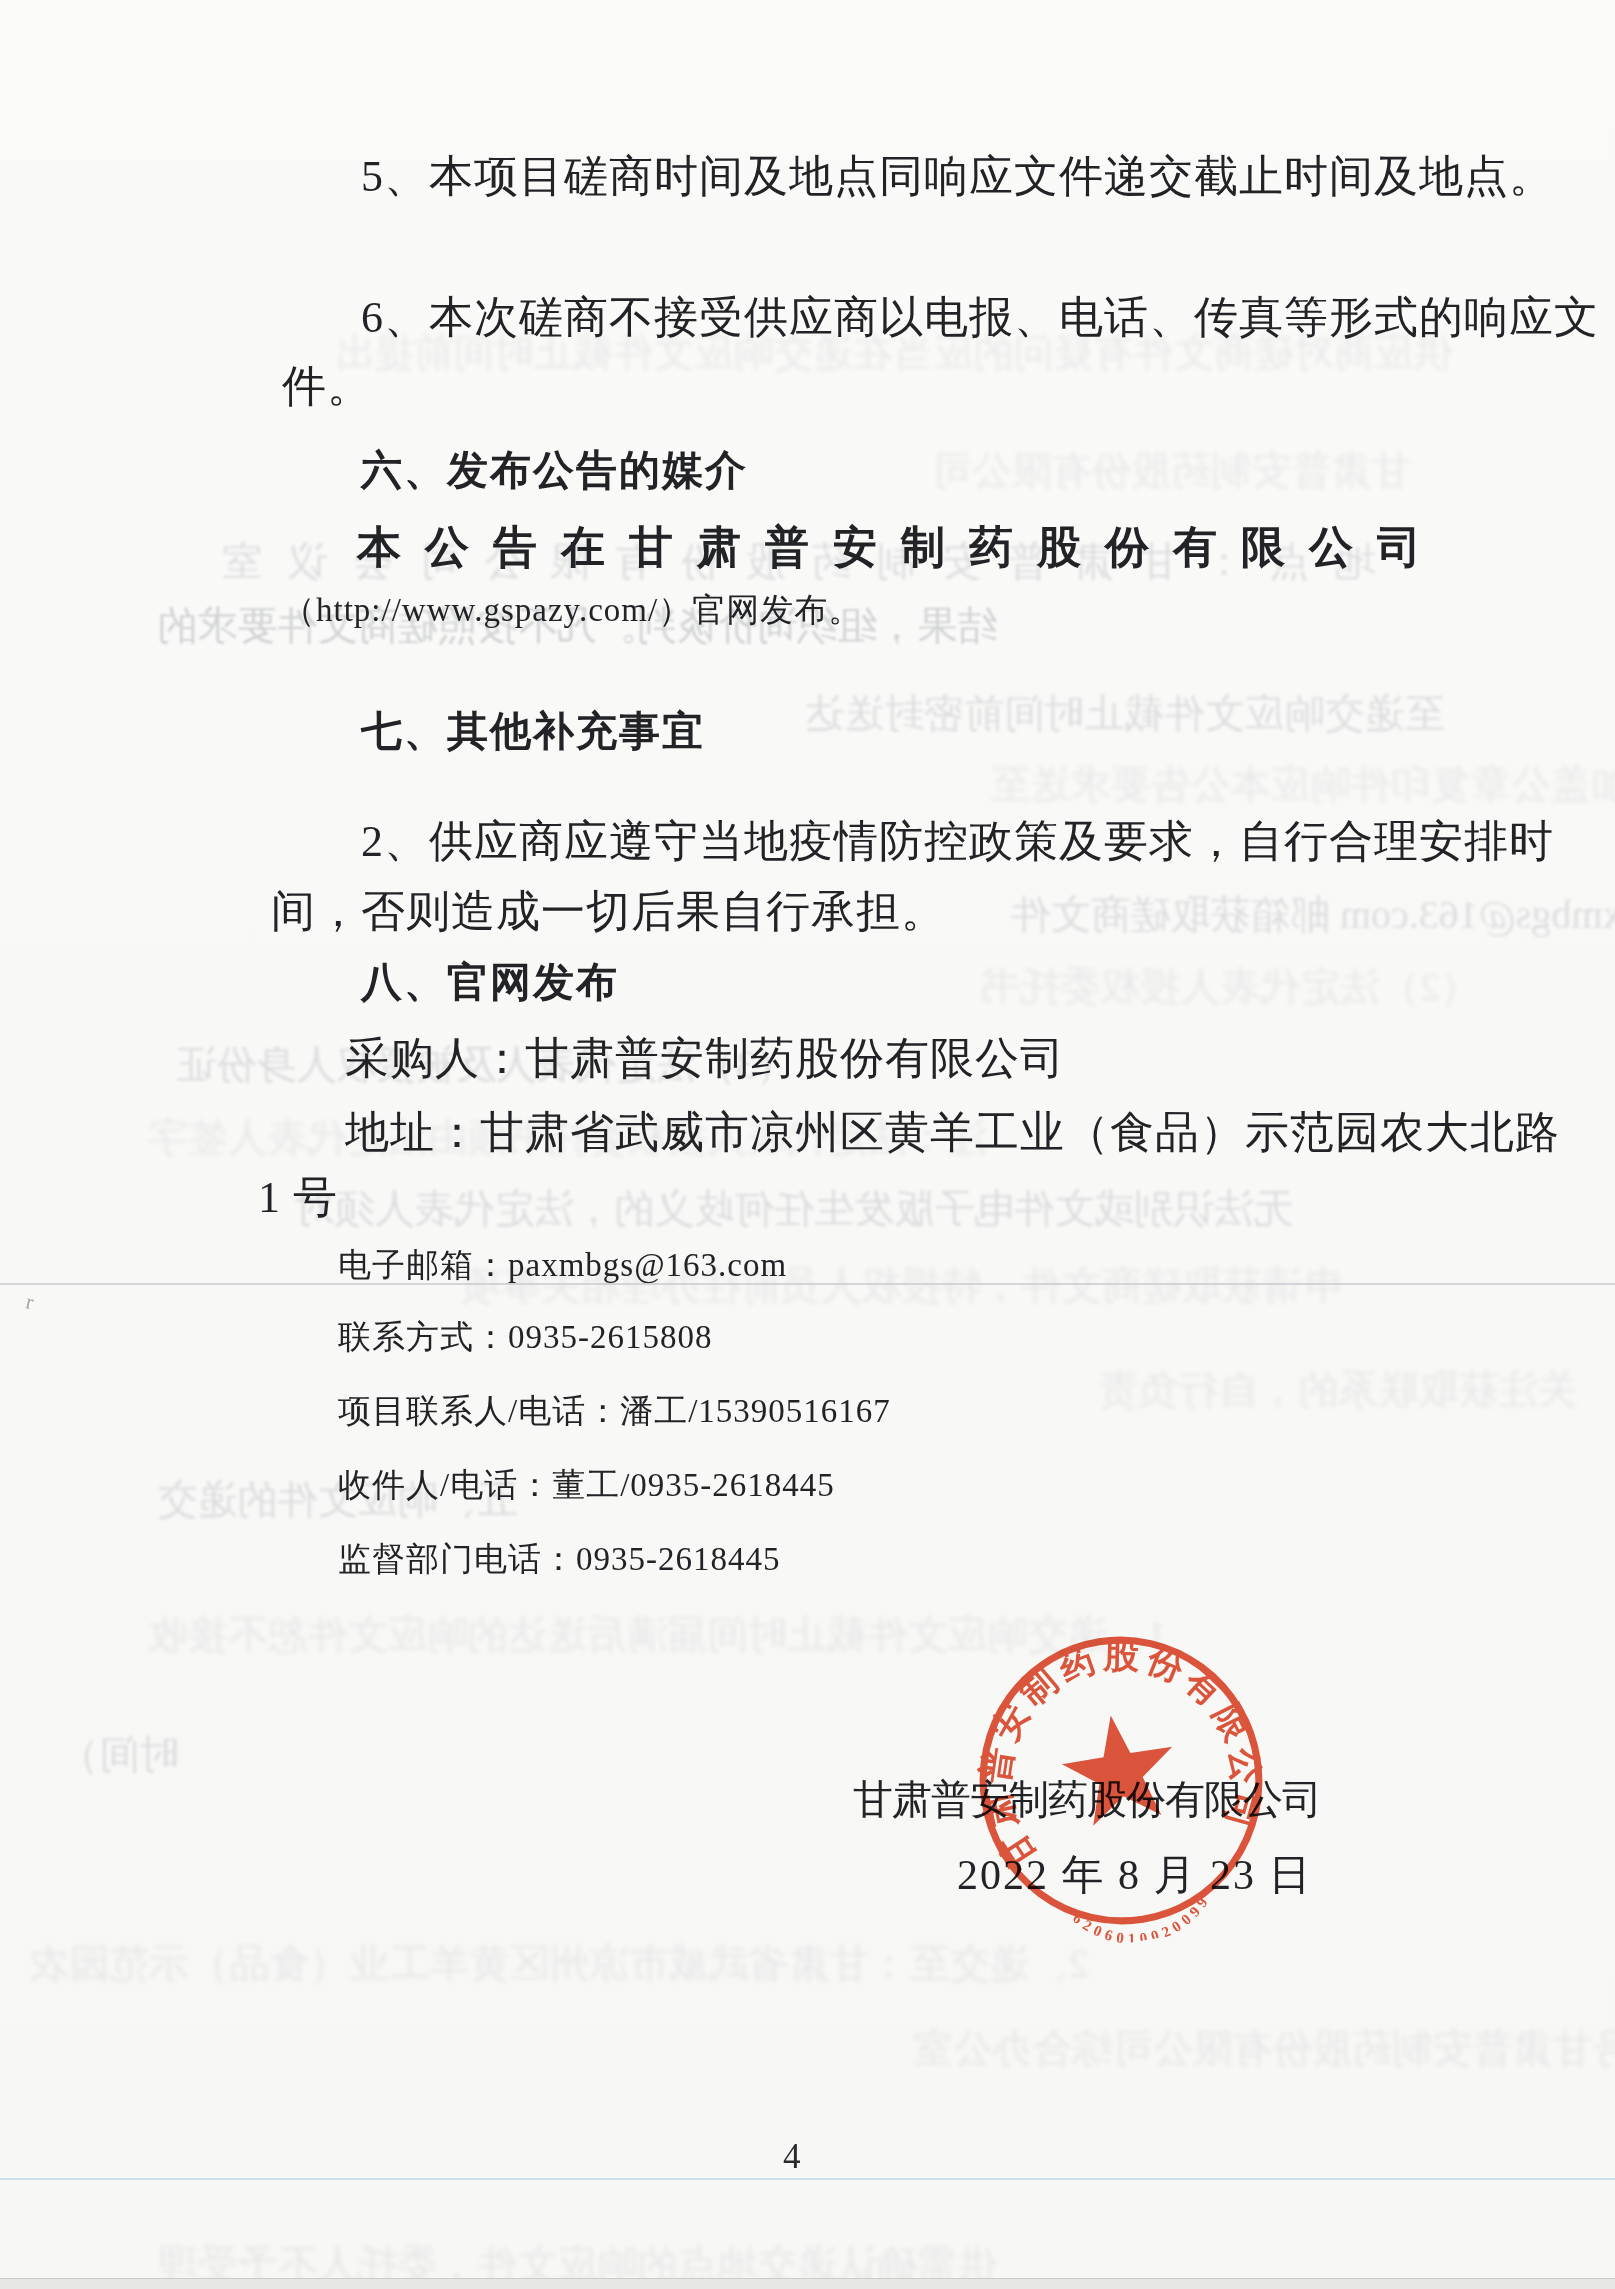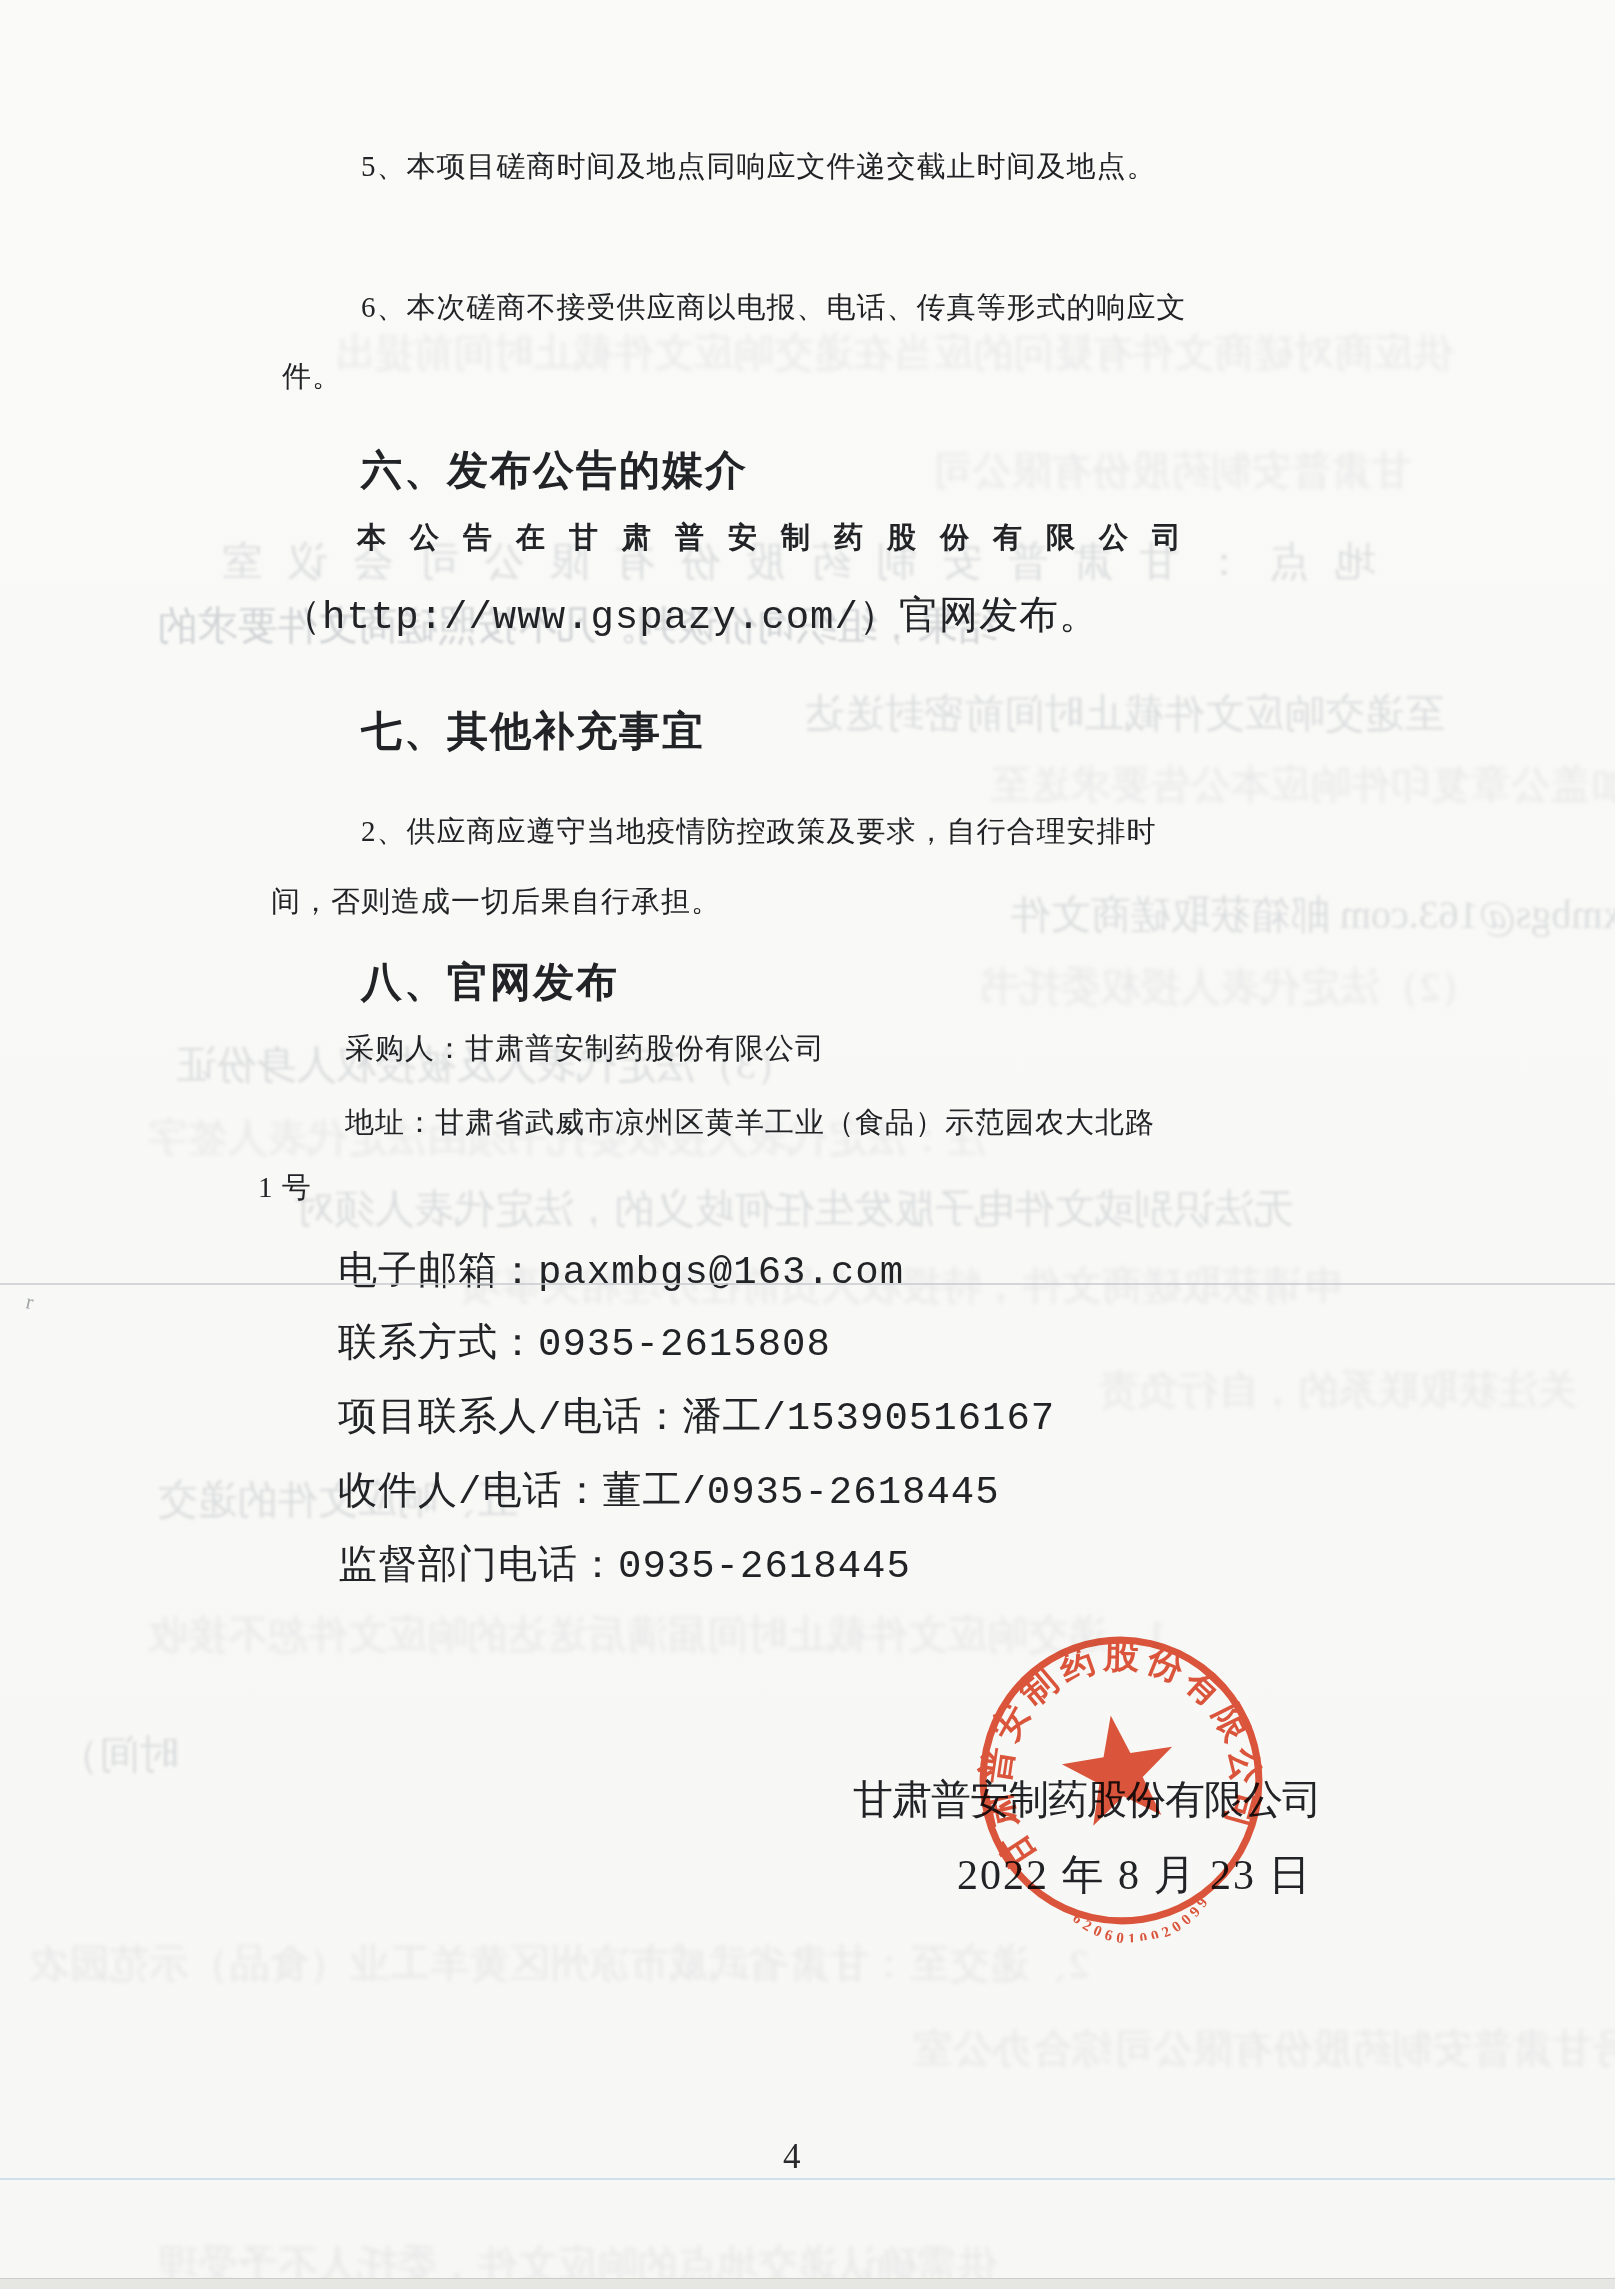--- a/index.html
+++ b/index.html
@@ -7,27 +7,27 @@
     position:relative;
     width:1615px;height:2290px;
     background:linear-gradient(180deg,#fafaf8 0%,#f8f8f6 55%,#f7f7f5 100%);
     overflow:hidden;
     font-family:"Liberation Serif","DejaVu Serif",serif;
     color:#1d1d1f;
   }
   .line{
     position:absolute;
     white-space:nowrap;
-    font-size:29px;
+    font-size:44px;
     letter-spacing:1px;
     color:#222326;
   }
   .heading{font-weight:bold;font-size:41px;letter-spacing:2px;}
   .justified{letter-spacing:24px;font-weight:bold;}
-  .mono-mix{font-size:39px;font-family:Liberation Mono, monospace;}
+  .mono-mix{font-size:33px;}
   .sig{font-size:40px;letter-spacing:-1px;}
   .date-line{font-size:42px;letter-spacing:2px;}
   .page-num{font-size:35px;color:#2a2a2c;}
   
   .ghost{
     position:absolute;
     white-space:nowrap;
     font-size:40px;
     color:#9aa0a8;
     opacity:.30;

